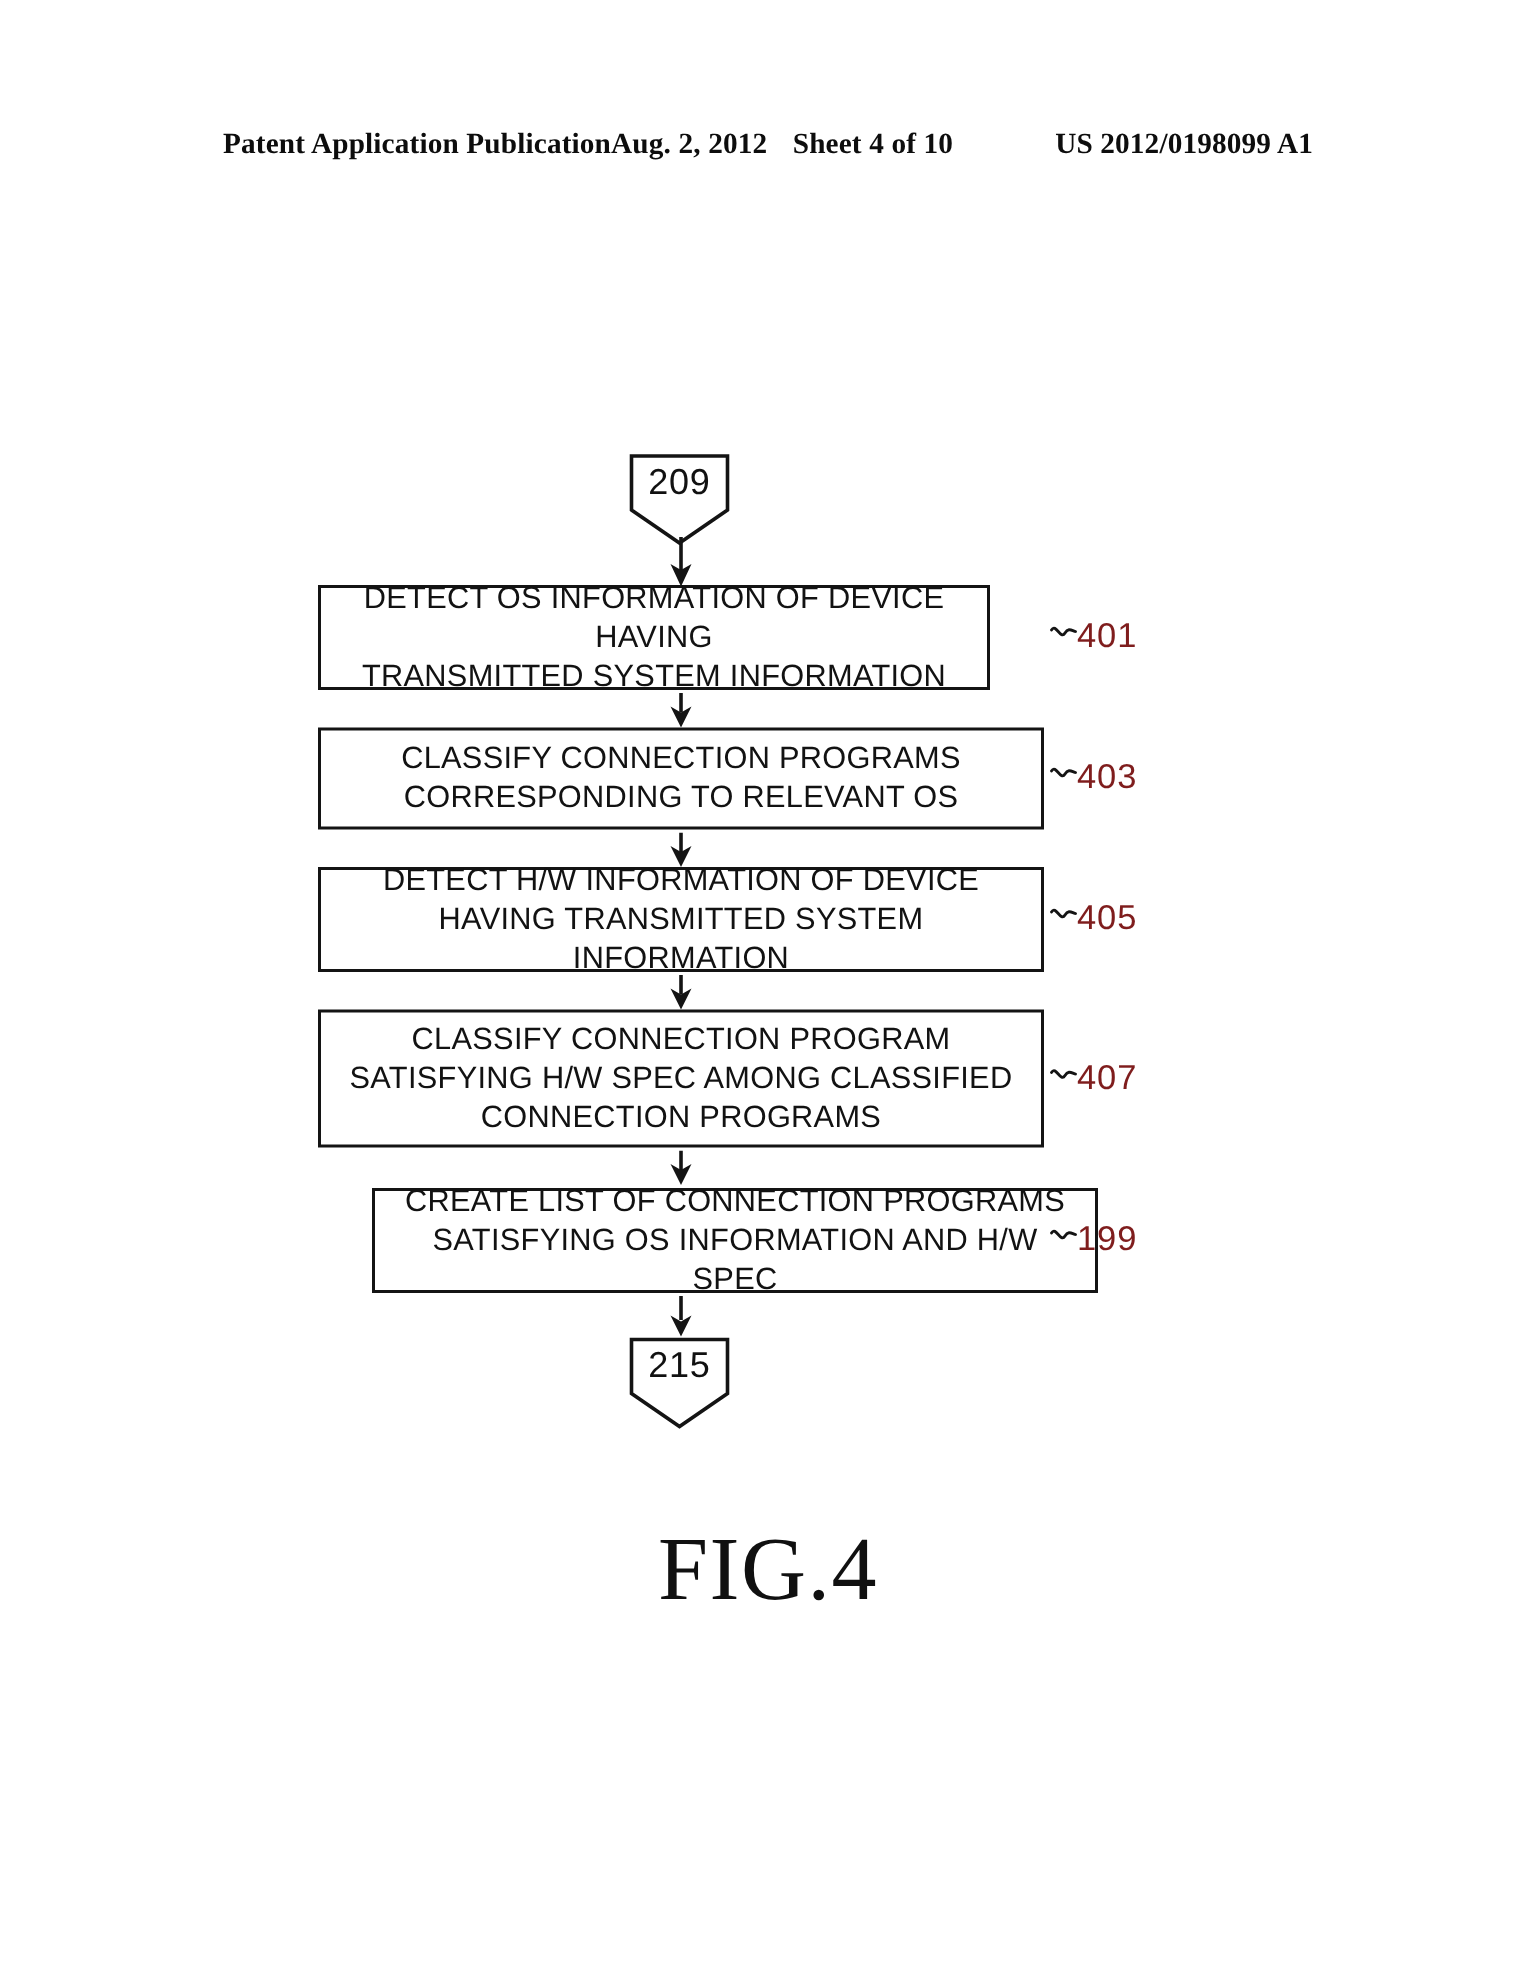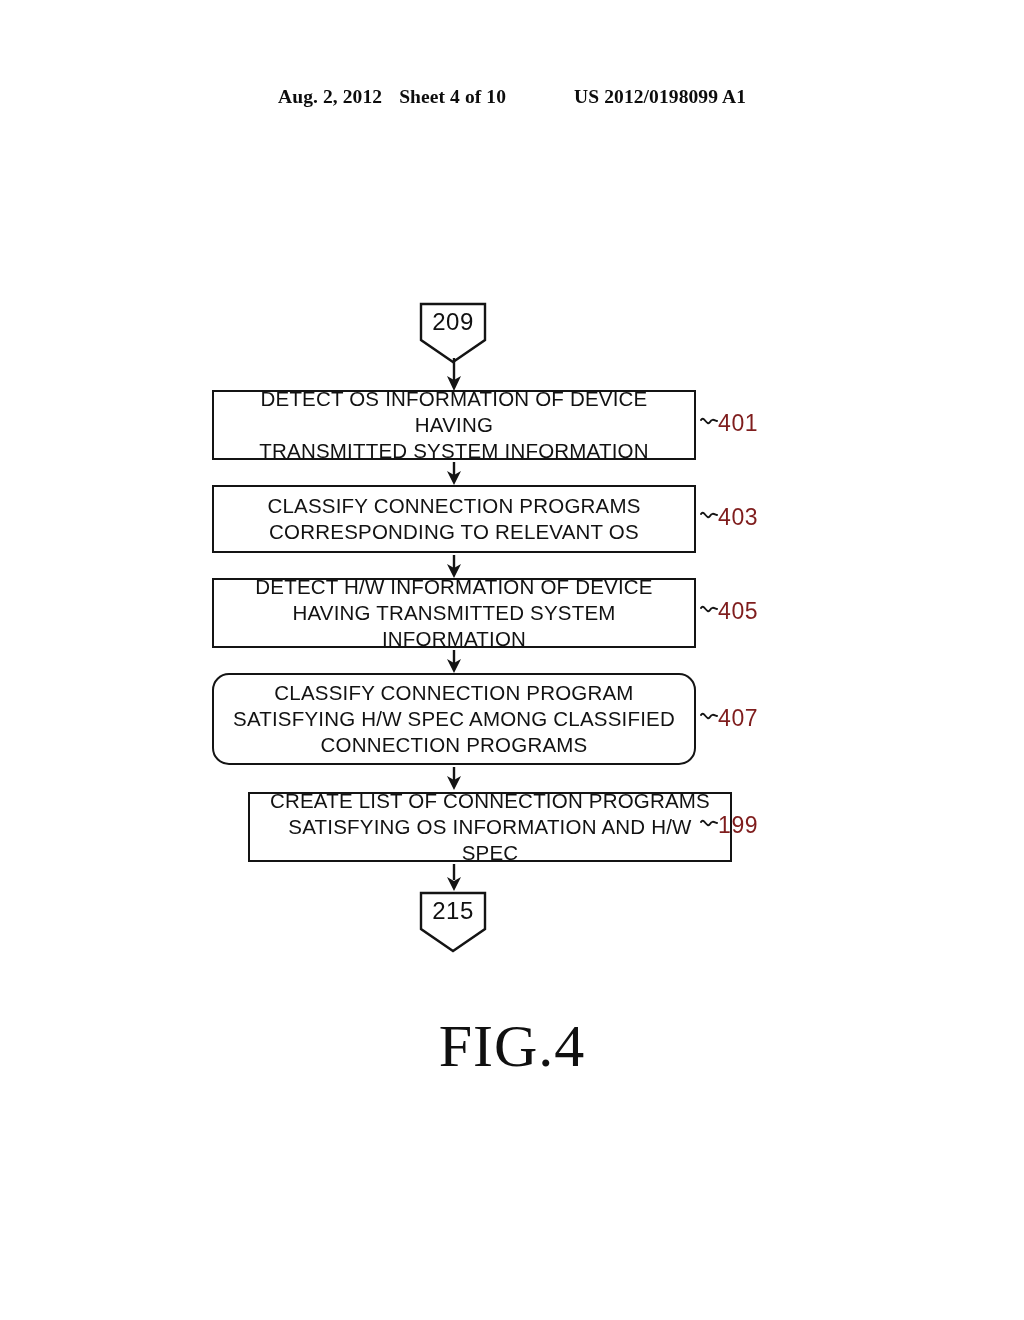--- a/index.html
+++ b/index.html
@@ -138,40 +138,41 @@
     letter-spacing: 1px;
     color: #101010;
   }
 </style>
 </head>
 <body>
 
 <div id="page">
 
   <div id="page-header">
+    <span class="hdr-pub">Patent Application Publication</span>
     <span class="hdr-date">Aug. 2, 2012</span>
     <span class="hdr-sheet">Sheet 4 of 10</span>
     <span class="hdr-patno">US 2012/0198099 A1</span>
   </div>
 
   <div id="flowchart">
 
     <div class="terminator" style="left:419px; top:302px;">
       <svg class="pent-svg" viewBox="0 0 68 62">
         <polygon points="2,2 66,2 66,38 34,60 2,38" fill="#ffffff" stroke="#141414" stroke-width="2.4" stroke-linejoin="miter"></polygon>
       </svg>
       <div class="pent-label">209</div>
     </div>
 
     <svg class="arrow" style="left:444px; top:358px; width:20px; height:34px;" viewBox="0 0 20 34">
       <line x1="10" y1="0" x2="10" y2="22" stroke="#141414" stroke-width="2.4"></line>
       <polygon points="10,33 3,18 10,22 17,18" fill="#141414"></polygon>
     </svg>
 
-    <div class="process-box" style="left:212px; top:390px; width:484px; height:70px;">
+    <div class="process-box" style="left:212px; top:390px; width:448px; height:70px;">
       <div class="box-text">DETECT OS INFORMATION OF DEVICE HAVING
 TRANSMITTED SYSTEM INFORMATION</div>
     </div>
     <svg class="ref-lead" style="left:700px; top:416px;" viewBox="0 0 18 14">
       <path d="M1,4 C4,-1 7,11 10,6 C12,2.5 14,4 17,5" fill="none" stroke="#141414" stroke-width="1.9" stroke-linecap="round"></path>
     </svg>
     <div class="ref-num" style="left:718px; top:410px;">401</div>
 
     <svg class="arrow" style="left:444px; top:462px; width:20px; height:24px;" viewBox="0 0 20 24">
       <line x1="10" y1="0" x2="10" y2="13" stroke="#141414" stroke-width="2.4"></line>
@@ -199,21 +200,21 @@
     <svg class="ref-lead" style="left:700px; top:604px;" viewBox="0 0 18 14">
       <path d="M1,4 C4,-1 7,11 10,6 C12,2.5 14,4 17,5" fill="none" stroke="#141414" stroke-width="1.9" stroke-linecap="round"></path>
     </svg>
     <div class="ref-num" style="left:718px; top:598px;">405</div>
 
     <svg class="arrow" style="left:444px; top:650px; width:20px; height:24px;" viewBox="0 0 20 24">
       <line x1="10" y1="0" x2="10" y2="13" stroke="#141414" stroke-width="2.4"></line>
       <polygon points="10,23 3,9 10,13 17,9" fill="#141414"></polygon>
     </svg>
 
-    <div class="process-box" style="left:212px; top:673px; width:484px; height:92px;border-radius:17px;">
+    <div class="process-box" style="left:212px; top:673px; width:484px; height:92px;">
       <div class="box-text">CLASSIFY CONNECTION PROGRAM
 SATISFYING H/W SPEC AMONG CLASSIFIED
 CONNECTION PROGRAMS</div>
     </div>
     <svg class="ref-lead" style="left:700px; top:711px;" viewBox="0 0 18 14">
       <path d="M1,4 C4,-1 7,11 10,6 C12,2.5 14,4 17,5" fill="none" stroke="#141414" stroke-width="1.9" stroke-linecap="round"></path>
     </svg>
     <div class="ref-num" style="left:718px; top:705px;">407</div>
 
     <svg class="arrow" style="left:444px; top:767px; width:20px; height:24px;" viewBox="0 0 20 24">

